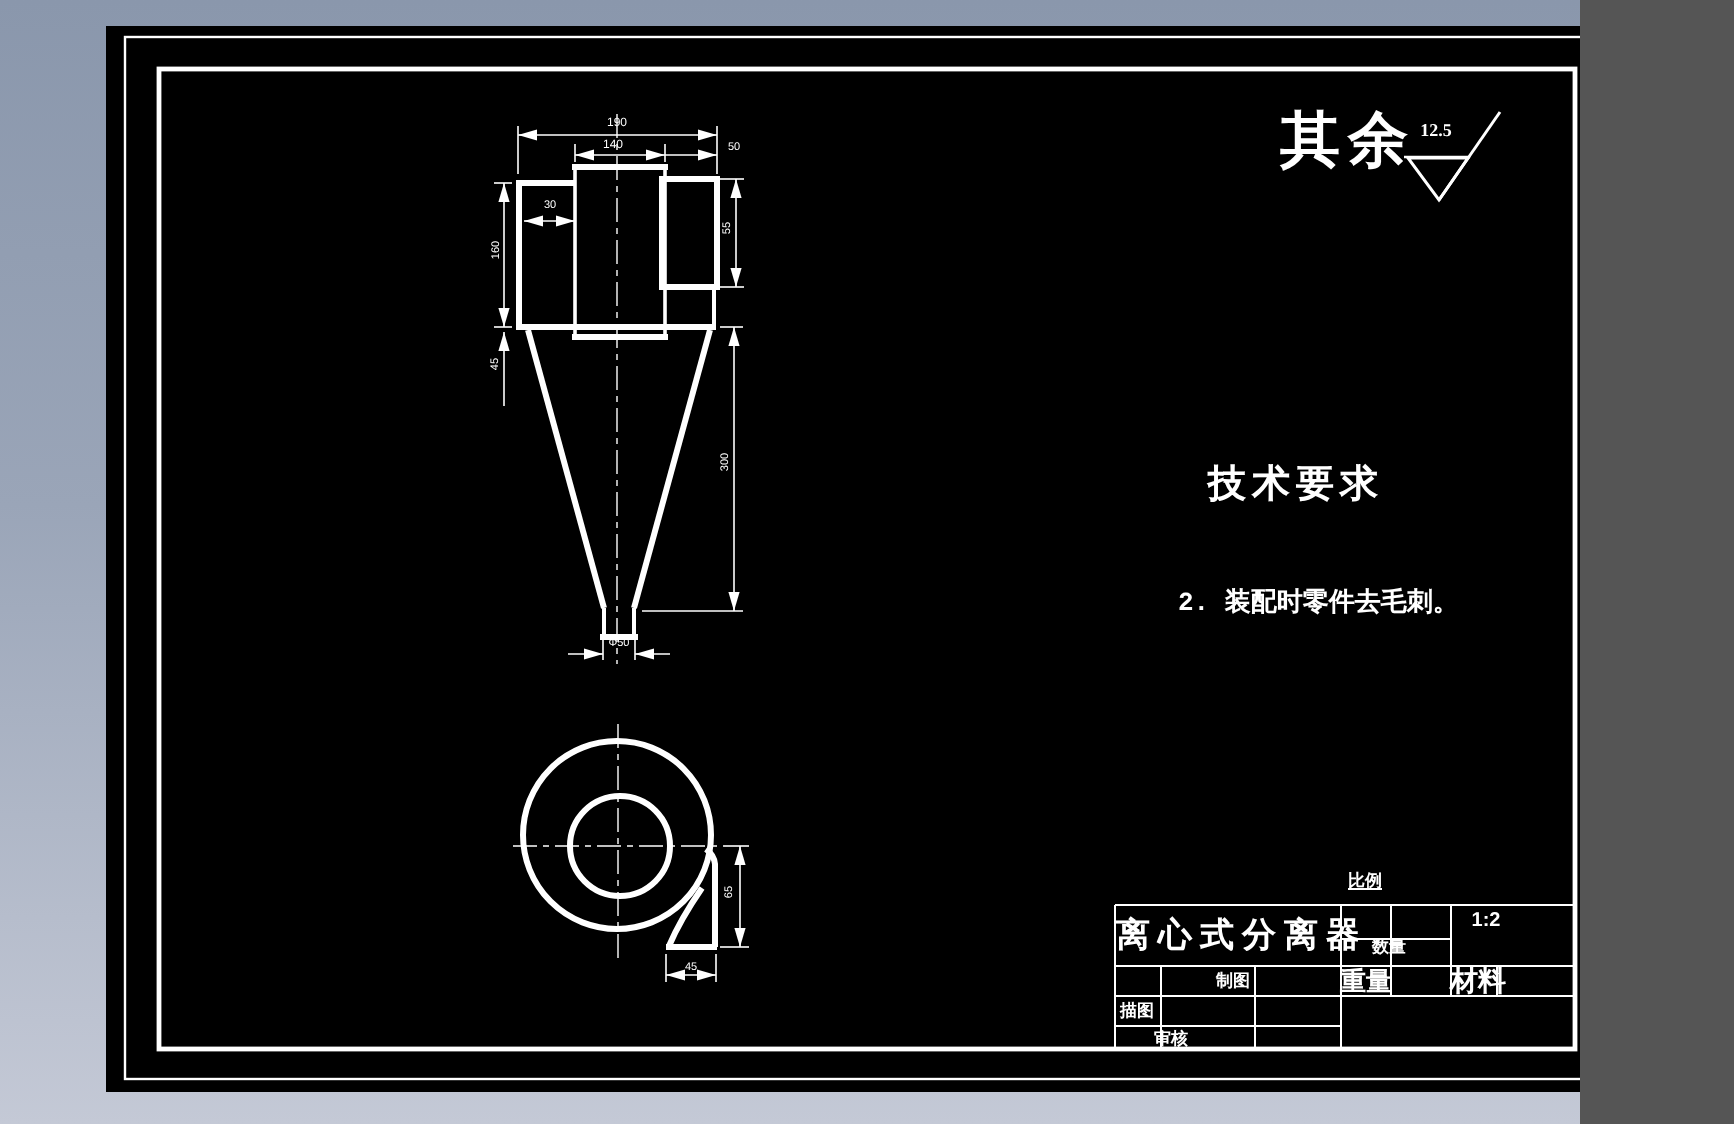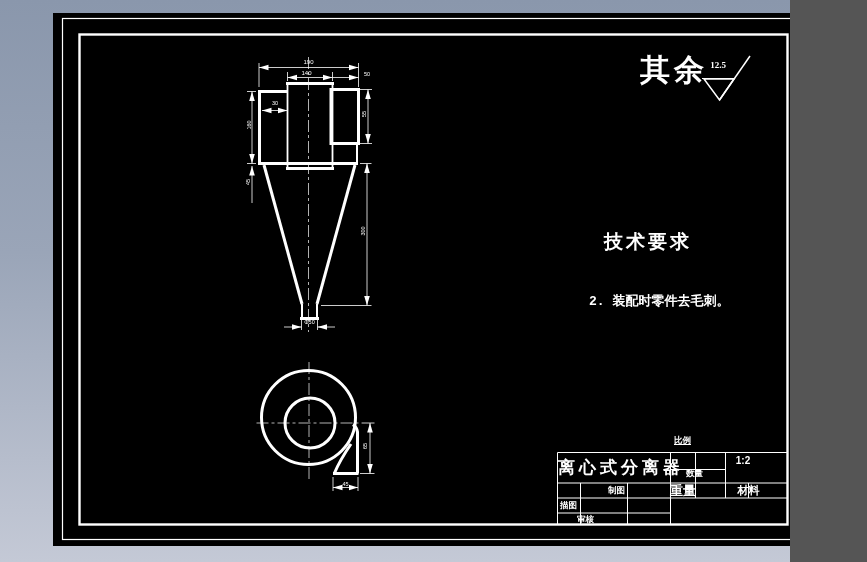--- a/index.html
+++ b/index.html
@@ -143,17 +143,17 @@
 
   <div class="t c dims rot" style="left:358px;top:443px;width:14px;">65</div>
   <div class="t c dims" style="left:338px;top:480.5px;width:15px;">45</div>
 
   <div class="t b c" style="left:558px;top:452px;width:112px;line-height:31px;font-size:17px;letter-spacing:4px;">离心式分离器</div>
   <div class="t b c" style="left:670px;top:432px;width:25px;line-height:17px;font-size:8.5px;text-decoration:underline;">比例</div>
   <div class="t b c" style="left:695px;top:452px;width:30px;line-height:17px;font-size:10px;margin-left:33px;">1:2</div>
   <div class="t b c" style="left:670px;top:466px;width:25px;line-height:14px;font-size:8.5px;margin-left:12px;">数量</div>
   <div class="t b c" style="left:557px;top:483px;width:23px;line-height:15px;font-size:8.5px;margin-left:48px;">制图</div>
   <div class="t b c" style="left:670px;top:483px;width:25px;line-height:15px;font-size:13px;">重量</div>
-  <div class="t b c" style="left:725px;top:483px;width:23px;line-height:15px;font-size:11px;padding-left:12px;">材料</div>
+  <div class="t b c" style="left:725px;top:483px;width:23px;line-height:15px;font-size:14px;">材料</div>
   <div class="t b c" style="left:557px;top:498px;width:23px;line-height:15px;font-size:8.5px;">描图</div>
   <div class="t b c" style="left:557px;top:513px;width:23px;line-height:12px;font-size:8.5px;padding-left:17px;">审核</div>
 
 </div>
 
 </body></html>

